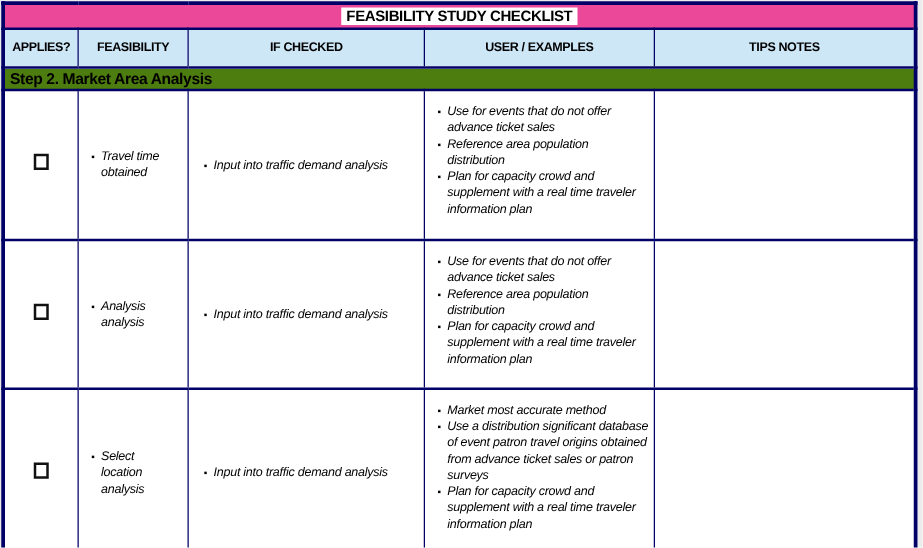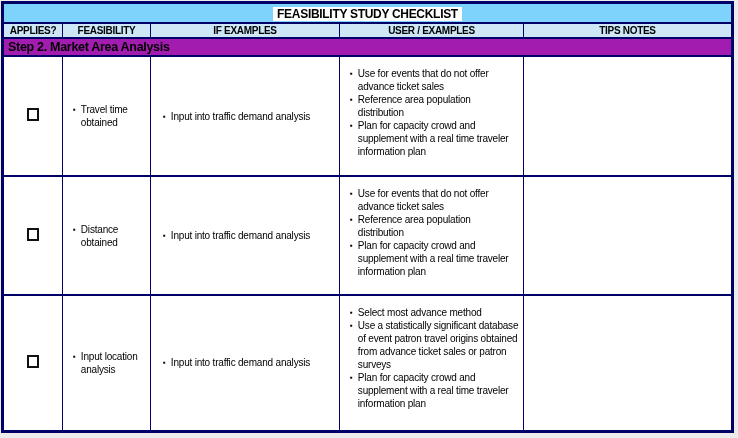--- a/index.html
+++ b/index.html
@@ -17,49 +17,49 @@
     margin:1px 0 0 1px;
     border:3px solid #000066;
     background:#fff;
   }
   col.c-applies{width:60px;} col.c-assess{width:88px;} col.c-ifchecked{width:189px;}
   col.c-tips{width:184px;} col.c-notes{width:auto;}
   td, th { border:1px solid #000066; vertical-align:middle; overflow:hidden; }
 
   
   tr.title-row td {
-    background:#7dd3fc;
+    background:#ec4899;
     height:16px;
     text-align:center;
     border-bottom:2px solid #000066;
   }
   .title-text {
     display:inline-block;
     background:#ffffff;
     padding:0 4px;
     font-weight:bold;
     font-size:12px;
     letter-spacing:-0.3px;
     line-height:14px;
   }
 
   
   tr.head-row th {
     background:#cde7f7;
-    height:15px;
+    height:31px;
     font-weight:bold;
     font-size:10px;
     letter-spacing:-0.3px;
     text-align:center;
     border-bottom:2px solid #000066;
   }
 
   
   tr.step-row td {
-    background:#a21caf;
+    background:#4d7c0f;
     height:18px;
     font-weight:bold;
     font-size:12.5px;
     letter-spacing:-0.3px;
     padding-left:4px;
     border-bottom:2px solid #000066;
   }
 
   
   tr.data-row td { border-top:2px solid #000066; background:#fff; }
@@ -79,20 +79,21 @@
   .blt {
     font-size:8px;
     line-height:13px;
     flex:0 0 auto;
     color:#000;
   }
   .bullet-item .txt {
     font-size:10px;
     line-height:13px;
     letter-spacing:-0.2px;
+    font-style:italic;
   }
 
   td.cell-assess { padding:2px 3px 2px 10px; }
   td.cell-assess .txt { max-width:62px; }
 
   td.cell-ifchecked { padding:2px 4px 2px 12px; }
 
   td.cell-tips { vertical-align:top; padding:10px 4px 2px 10px; }
   td.cell-tips ul { list-style:none; }
   td.cell-tips li { margin:0; }
@@ -115,21 +116,21 @@
     <tbody>
         <tr class="title-row">
       <td colspan="5">
         <span class="title-text">FEASIBILITY STUDY CHECKLIST</span>
       </td>
     </tr>
 
     <tr class="head-row">
       <th>APPLIES?</th>
       <th>FEASIBILITY</th>
-      <th>IF EXAMPLES</th>
+      <th>IF CHECKED</th>
       <th>USER / EXAMPLES</th>
       <th>TIPS NOTES</th>
     </tr>
 
     <tr class="step-row">
       <td colspan="5">Step 2. Market Area Analysis</td>
     </tr>
 
     <tr class="data-row row-1">
       <td class="cell-applies">
@@ -166,21 +167,21 @@
       <td class="cell-notes"></td>
     </tr>
 
     <tr class="data-row row-2">
       <td class="cell-applies">
         <span class="checkbox"></span>
       </td>
       <td class="cell-assess">
         <div class="bullet-item">
           <span class="blt">▪</span>
-          <span class="txt">Distance obtained</span>
+          <span class="txt">Analysis analysis</span>
         </div>
       </td>
       <td class="cell-ifchecked">
         <div class="bullet-item">
           <span class="blt">▪</span>
           <span class="txt">Input into traffic demand analysis</span>
         </div>
       </td>
       <td class="cell-tips">
         <ul>
@@ -201,38 +202,38 @@
       <td class="cell-notes"></td>
     </tr>
 
     <tr class="data-row row-3">
       <td class="cell-applies">
         <span class="checkbox"></span>
       </td>
       <td class="cell-assess">
         <div class="bullet-item">
           <span class="blt">▪</span>
-          <span class="txt">Input location analysis</span>
+          <span class="txt">Select location analysis</span>
         </div>
       </td>
       <td class="cell-ifchecked">
         <div class="bullet-item">
           <span class="blt">▪</span>
           <span class="txt">Input into traffic demand analysis</span>
         </div>
       </td>
       <td class="cell-tips">
         <ul>
           <li class="bullet-item">
                 <span class="blt">▪</span>
-                <span class="txt">Select most advance method</span>
-              </li>
-          <li class="bullet-item">
-                <span class="blt">▪</span>
-                <span class="txt">Use a statistically significant database of event patron travel origins obtained from advance ticket sales or patron surveys</span>
+                <span class="txt">Market most accurate method</span>
+              </li>
+          <li class="bullet-item">
+                <span class="blt">▪</span>
+                <span class="txt">Use a distribution significant database of event patron travel origins obtained from advance ticket sales or patron surveys</span>
               </li>
           <li class="bullet-item">
                 <span class="blt">▪</span>
                 <span class="txt">Plan for capacity crowd and supplement with a real time traveler information plan</span>
               </li>
         </ul>
       </td>
       <td class="cell-notes"></td>
     </tr>
   </tbody>

